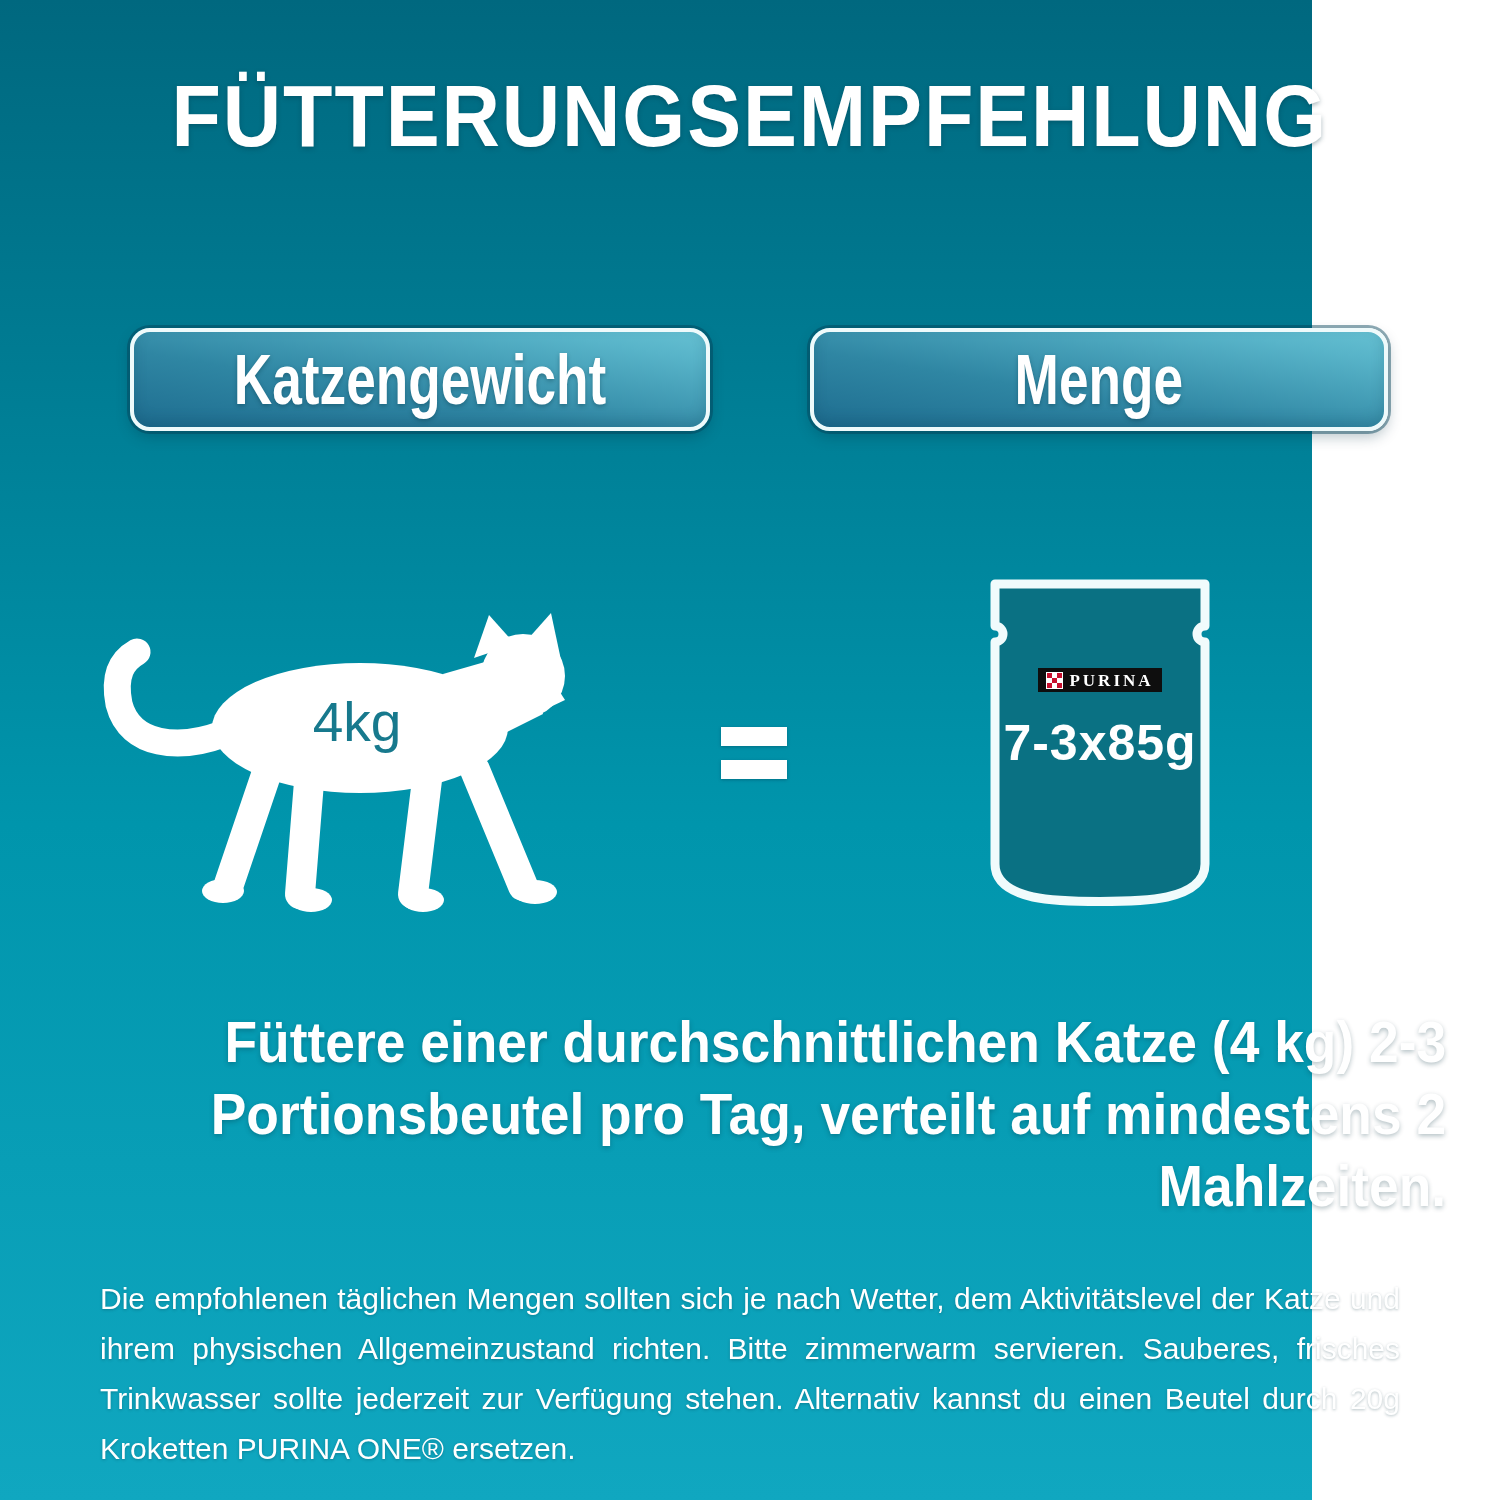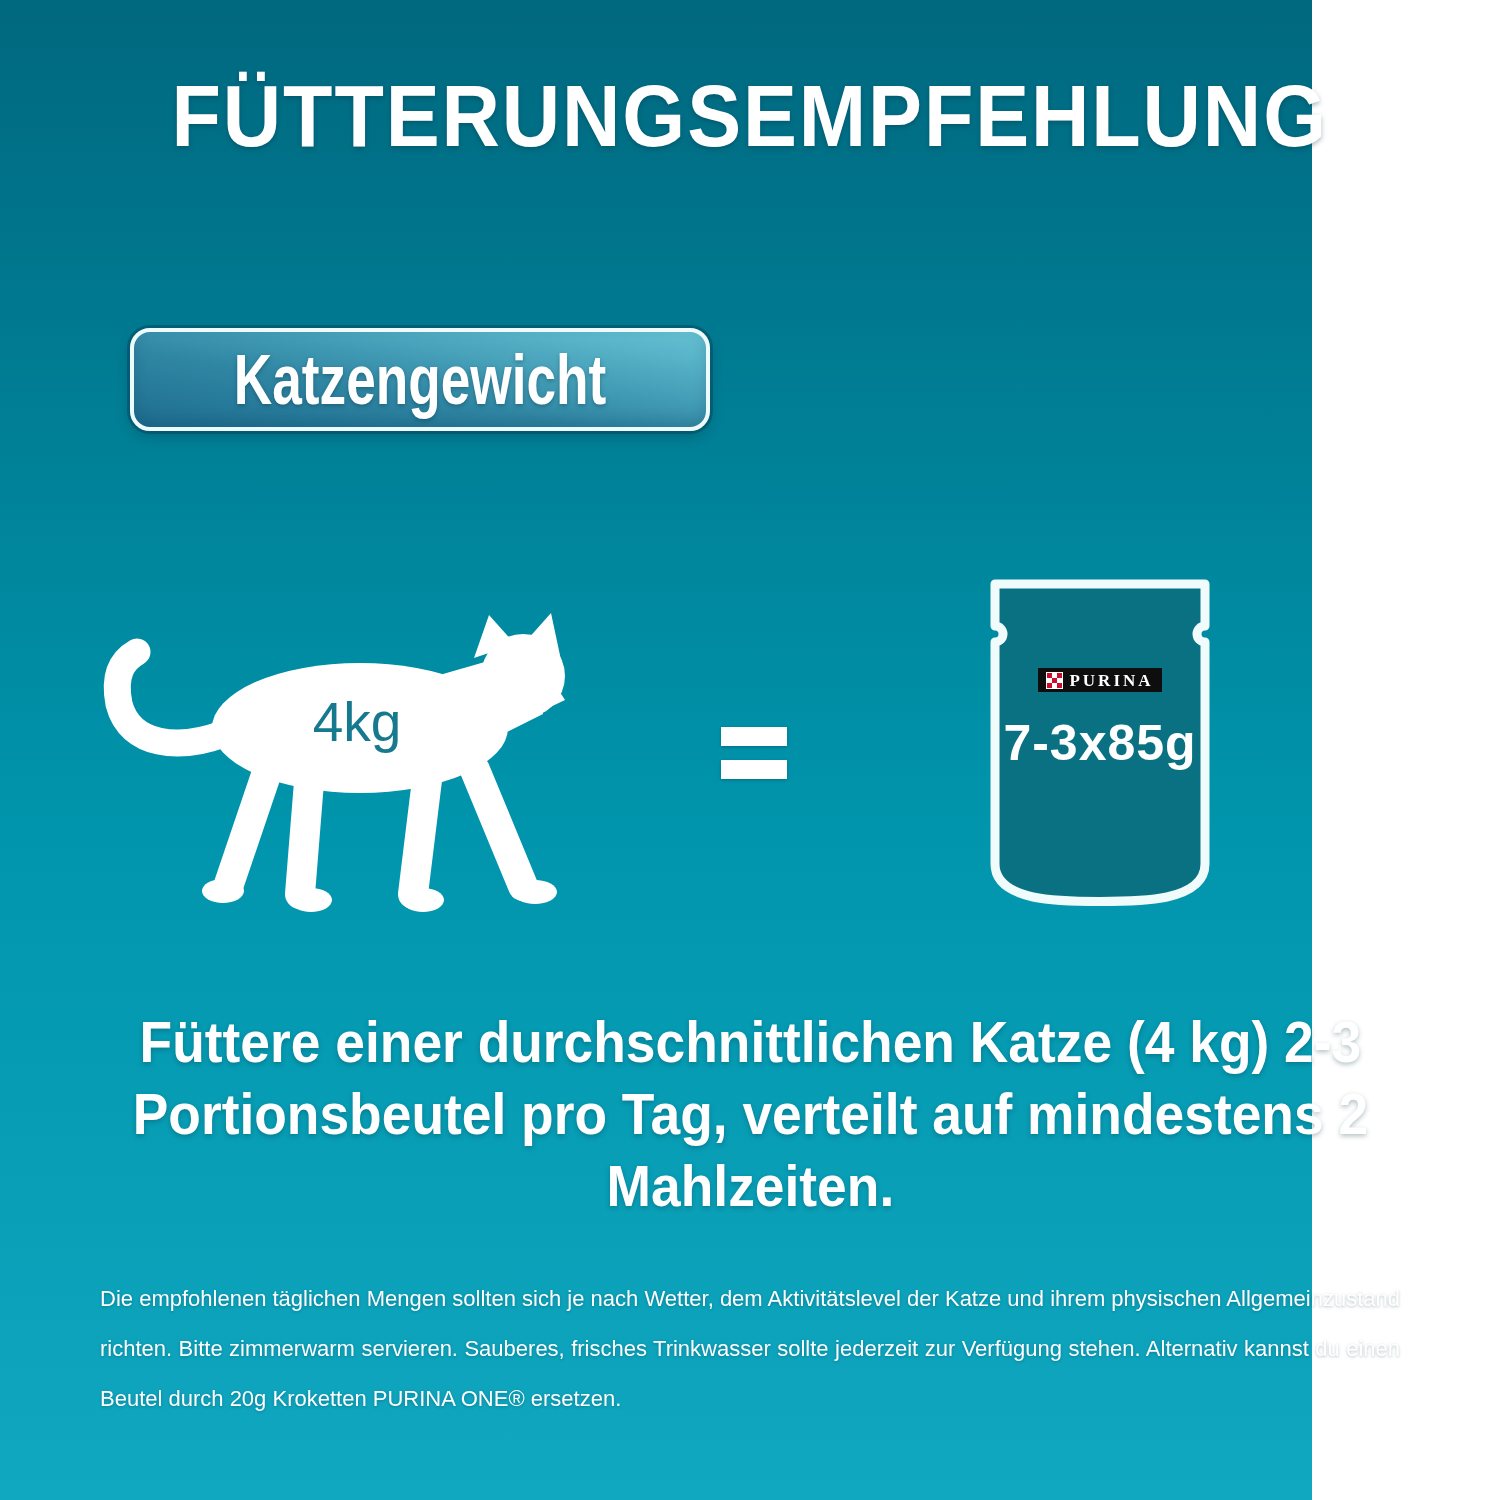--- a/index.html
+++ b/index.html
@@ -102,49 +102,52 @@
   }
   .one-line .reg{
     font-size:20px;vertical-align:38px;margin-left:-6px;
   }
   .pouch-amount{
     margin-top:22px;
     font-size:50px;font-weight:bold;color:#fff;letter-spacing:1px;
   }
   
   .instruction-wrap{
-    position:absolute;top:1006px;left:0;width:1500px;text-align:center;
+    position:absolute;top:1006px;left:0;width:1500px;text-align:right;
   }
   .instruction-wrap .t{
     display:inline-block;
     white-space:pre-line;
     font-size:58px;font-weight:bold;color:var(--text);
     line-height:72px;
     transform:scaleX(0.92);transform-origin:center;
     text-shadow:0 2px 5px rgba(0,45,60,0.3);
   }
   
   .note{
     position:absolute;top:1274px;left:100px;width:1300px;
-    font-size:22px;color:var(--text);line-height:50px;
+    font-size:30px;color:var(--text);line-height:50px;
     text-align:justify;
     text-shadow:0 1px 3px rgba(0,45,60,0.3);
   }
 </style>
 </head>
 <body>
 
 <div id="canvas">
 
   <div class="title-wrap">
     <span class="t">FÜTTERUNGSEMPFEHLUNG</span>
   </div>
 
   <div class="hdr-btn" id="hdr-weight">
     <span class="t">Katzengewicht</span>
+  </div>
+  <div class="hdr-btn" id="hdr-amount">
+    <span class="t">Menge</span>
   </div>
 
   <div class="cat-wrap">
     <svg viewBox="0 0 480 310" width="480" height="310" aria-hidden="true">
       <g fill="#ffffff" stroke="none">
 
         <path d="M128,122 C85,138 35,135 24,92 C18,62 28,48 42,40" fill="none" stroke="#ffffff" stroke-width="27" stroke-linecap="round"></path>
 
         <path d="M172,160 L134,272" fill="none" stroke="#ffffff" stroke-width="30" stroke-linecap="round"></path>
         <ellipse cx="128" cy="279" rx="21" ry="12"></ellipse>

